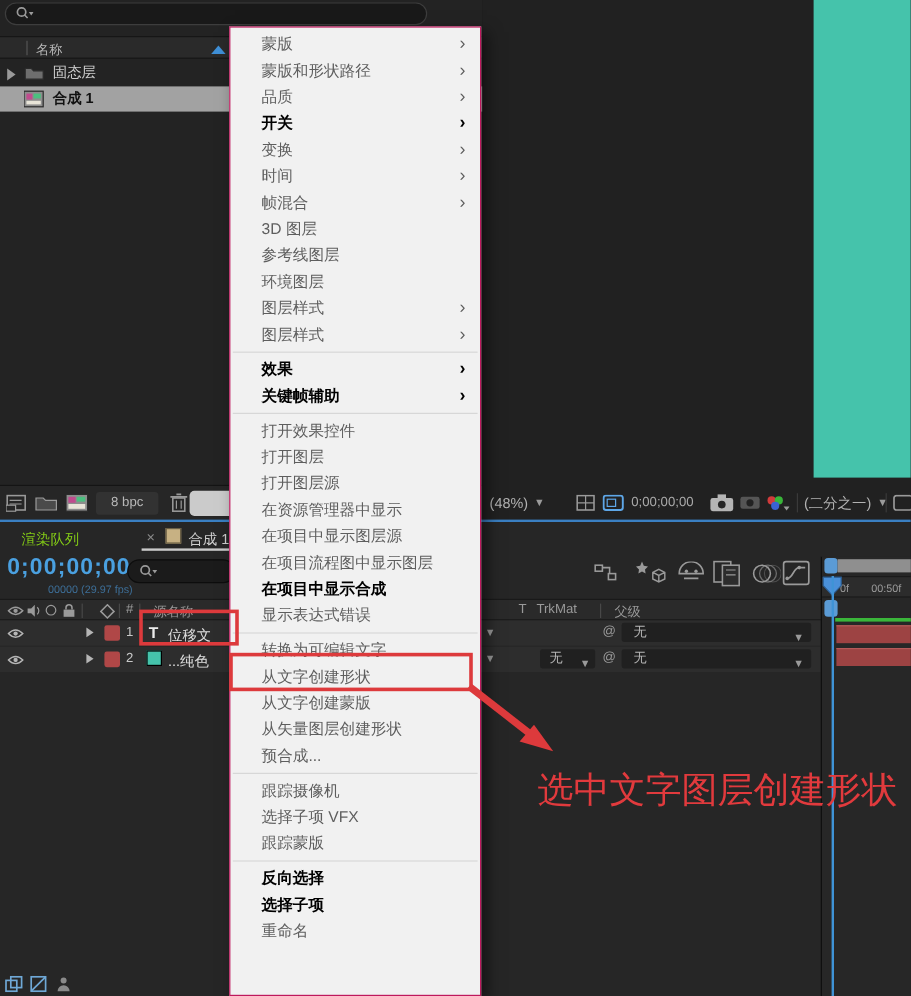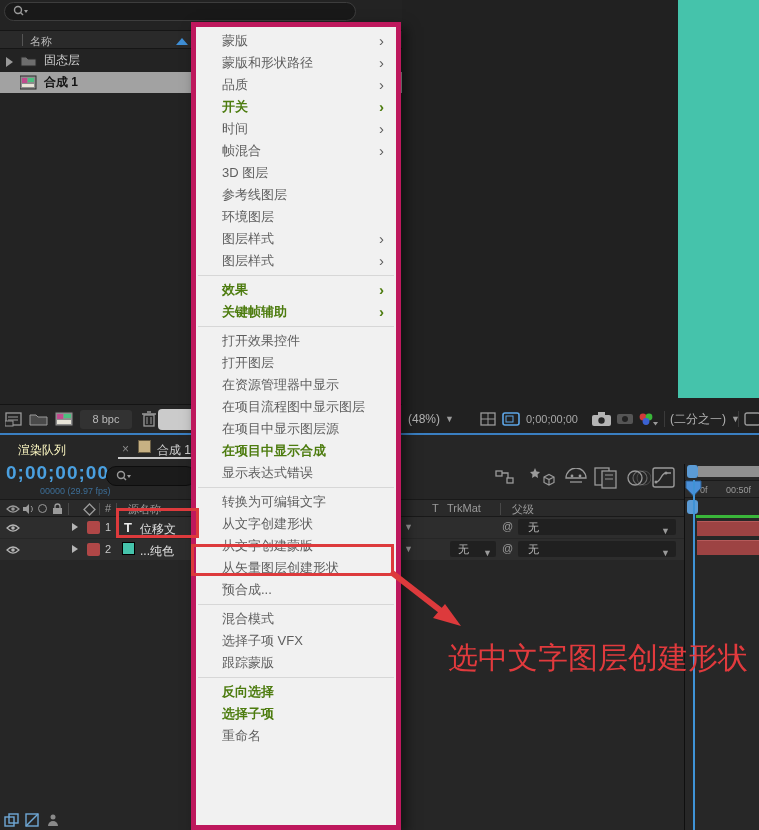--- a/index.html
+++ b/index.html
@@ -32,21 +32,21 @@
   #viewer-panel { left:402px; top:0; width:357px; height:433px; background:#212121; }
   .solid-teal { left:276px; top:0; width:81px; height:398px; }
   .viewer-toolbar { left:0; top:405px; width:357px; height:28px; }
   .vt { position:absolute; top:0; height:28px; display:flex; align-items:center; color:#b2b2b2; font-size:12px; }
   .chev { font-size:9px; color:#9a9a9a; margin-left:5px; }
   .vsep { position:absolute; top:6px; width:1px; height:16px; background:#3a3a3a; }
 
   
   #timeline-panel { left:0; top:433px; width:759px; height:397px; background:#262626;
     border-top:2px solid #3a7fc2; }
-  .tab-label { font-size:12px; color:#fef9c3; }
+  .tab-label { font-size:12px; color:#84cc16; }
   .tab-close { font-size:12px; color:#8a8a8a; }
   .comp-chip { width:13px; height:13px; background:#c7b183; border:1px solid #6b5f45; }
   .tab-underline { left:118px; top:22px; width:90px; height:2px; background:#c9c9c9; }
   .tc-big { left:6px; top:27px; font-size:19px; font-weight:bold; color:#4aa0e0; letter-spacing:1px; }
   .tc-sub { left:40px; top:51px; font-size:9px; color:#3d6e97; }
   .tl-search { left:106px; top:31px; width:90px; height:20px; background:#1b1b1b;
     border:1px solid #0d0d0d; border-radius:10px; display:flex; align-items:center; padding-left:8px; }
   .tl-colhead { left:0; top:64px; width:759px; height:18px; background:#2a2a2a;
     border-top:1px solid #191919; border-bottom:1px solid #191919; font-size:11px; color:#9a9a9a; }
   .hsep { position:absolute; top:3px; width:1px; height:12px; background:#484848; }
@@ -72,25 +72,25 @@
   .ruler { position:absolute; left:0; top:16px; width:75px; height:18px; background:#2c2c2c;
     border-top:1px solid #1a1a1a; border-bottom:1px solid #1a1a1a; font-size:9px; color:#9a9a9a; }
   .wa-handle2 { position:absolute; left:2px; top:36px; width:11px; height:14px; background:#5b9bd5; border-radius:3px; }
   .green-bar { position:absolute; left:11px; top:51px; width:64px; height:3px; background:#3ab63a; }
   .red-bar { position:absolute; left:12px; width:63px; height:15px; background:#9d4343; border-top:1px solid #b55a5a; }
   .playhead-line { left:693px; top:45px; width:2px; height:352px; background:#3f93d6; }
   .toggles { left:4px; top:378px; display:flex; gap:5px; align-items:center; }
 
   
   #context-menu { left:191px; top:22px; width:210px; height:808px; background:#f1f1f1;
-    border:5px solid #be185d; box-shadow:5px 5px 12px rgba(0,0,0,0.5); padding-top:3px;
+    border:1px solid #be185d; box-shadow:5px 5px 12px rgba(0,0,0,0.5); padding-top:3px;
     overflow:hidden; z-index:50; }
   .mi { position:relative; height:22px; line-height:22px; padding-left:26px; font-size:13px; color:#5e5e5e;
     white-space:nowrap; }
-  .mi.b { color:#4d7c0f; font-weight:bold; }
+  .mi.b { color:#000000; font-weight:bold; }
   .mi.arr::after { content:"›"; position:absolute; right:12px; top:0; font-size:15px; }
   .msep { height:1px; background:#d7d7d7; margin:3px 2px; }
 
   
   .rbox { border:3px solid #dd3a3c; z-index:60; }
   #rbox-layer { left:116px; top:508px; width:83px; height:30px; }
   #rbox-menu  { left:191px; top:544px; width:203px; height:32px; }
   #anno-arrow { left:383px; top:566px; z-index:60; }
   #anno-text { left:448px; top:638px; font-family:"DejaVu Serif", serif; font-size:30px;
     color:#e13a3d; white-space:nowrap; z-index:60; }
@@ -361,46 +361,48 @@
         <path d="M2 13 a5 5 0 0 1 10 0 z" fill="#8a8a8a"></path>
       </svg>
     </div>
   </div>
 
   <div id="context-menu" class="abs">
       <div class="mi arr">蒙版</div>
       <div class="mi arr">蒙版和形状路径</div>
       <div class="mi arr">品质</div>
       <div class="mi b arr">开关</div>
+      <div class="mi arr">变换</div>
       <div class="mi arr">时间</div>
       <div class="mi arr">帧混合</div>
       <div class="mi">3D 图层</div>
       <div class="mi">参考线图层</div>
       <div class="mi">环境图层</div>
       <div class="mi arr">图层样式</div>
       <div class="mi arr">图层样式</div>
       <div class="msep"></div>
       <div class="mi b arr">效果</div>
       <div class="mi b arr">关键帧辅助</div>
       <div class="msep"></div>
       <div class="mi">打开效果控件</div>
       <div class="mi">打开图层</div>
+      <div class="mi">打开图层源</div>
       <div class="mi">在资源管理器中显示</div>
+      <div class="mi">在项目中显示图层源</div>
       <div class="mi">在项目流程图中显示图层</div>
-      <div class="mi">在项目中显示图层源</div>
       <div class="mi b">在项目中显示合成</div>
       <div class="mi">显示表达式错误</div>
       <div class="msep"></div>
       <div class="mi">转换为可编辑文字</div>
       <div class="mi">从文字创建形状</div>
       <div class="mi">从文字创建蒙版</div>
       <div class="mi">从矢量图层创建形状</div>
       <div class="mi">预合成...</div>
       <div class="msep"></div>
-      <div class="mi">混合模式</div>
+      <div class="mi">跟踪摄像机</div>
       <div class="mi">选择子项 VFX</div>
       <div class="mi">跟踪蒙版</div>
       <div class="msep"></div>
       <div class="mi b">反向选择</div>
       <div class="mi b">选择子项</div>
       <div class="mi">重命名</div>
     </div>
 
   <div id="rbox-layer" class="rbox abs"></div>
   <div id="rbox-menu" class="rbox abs"></div>

